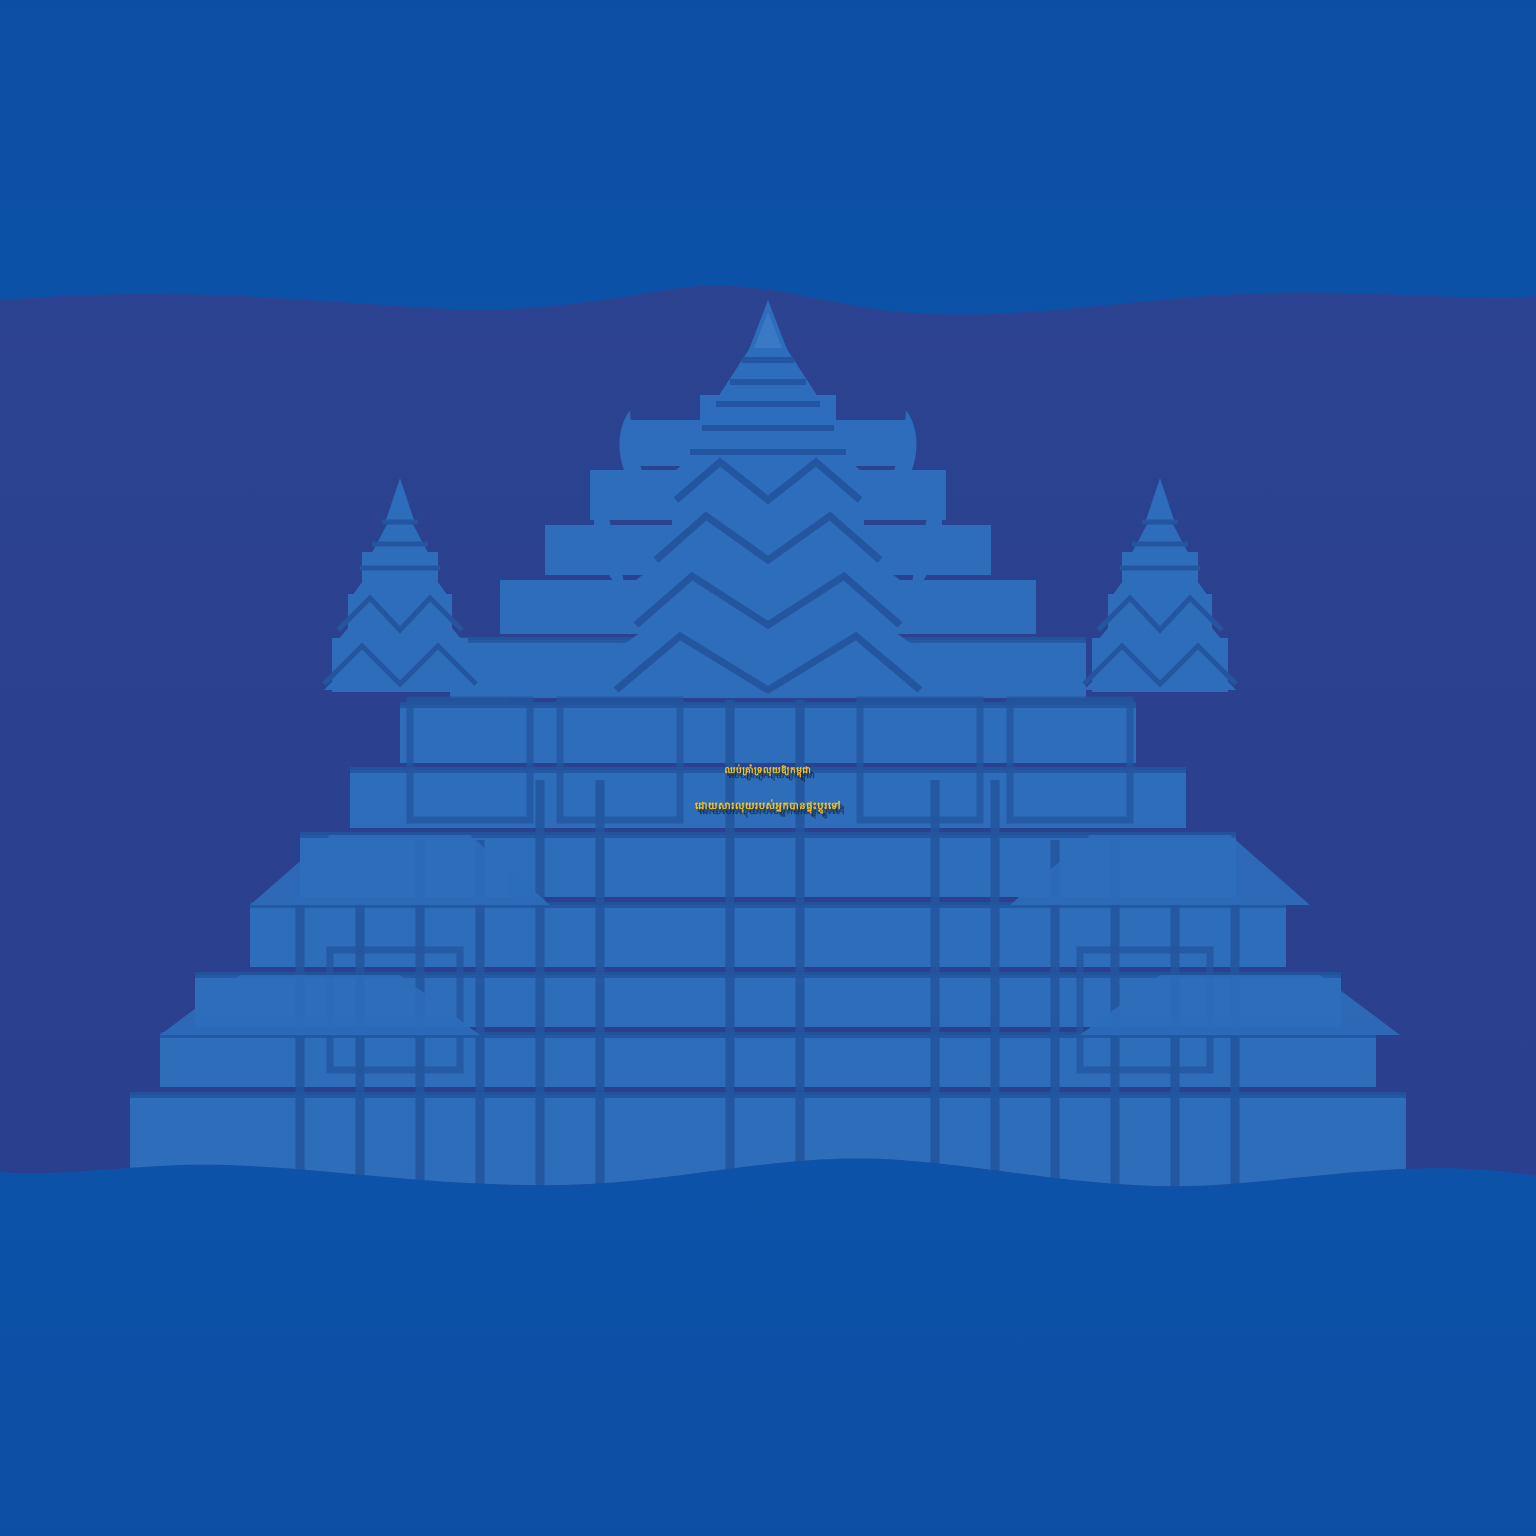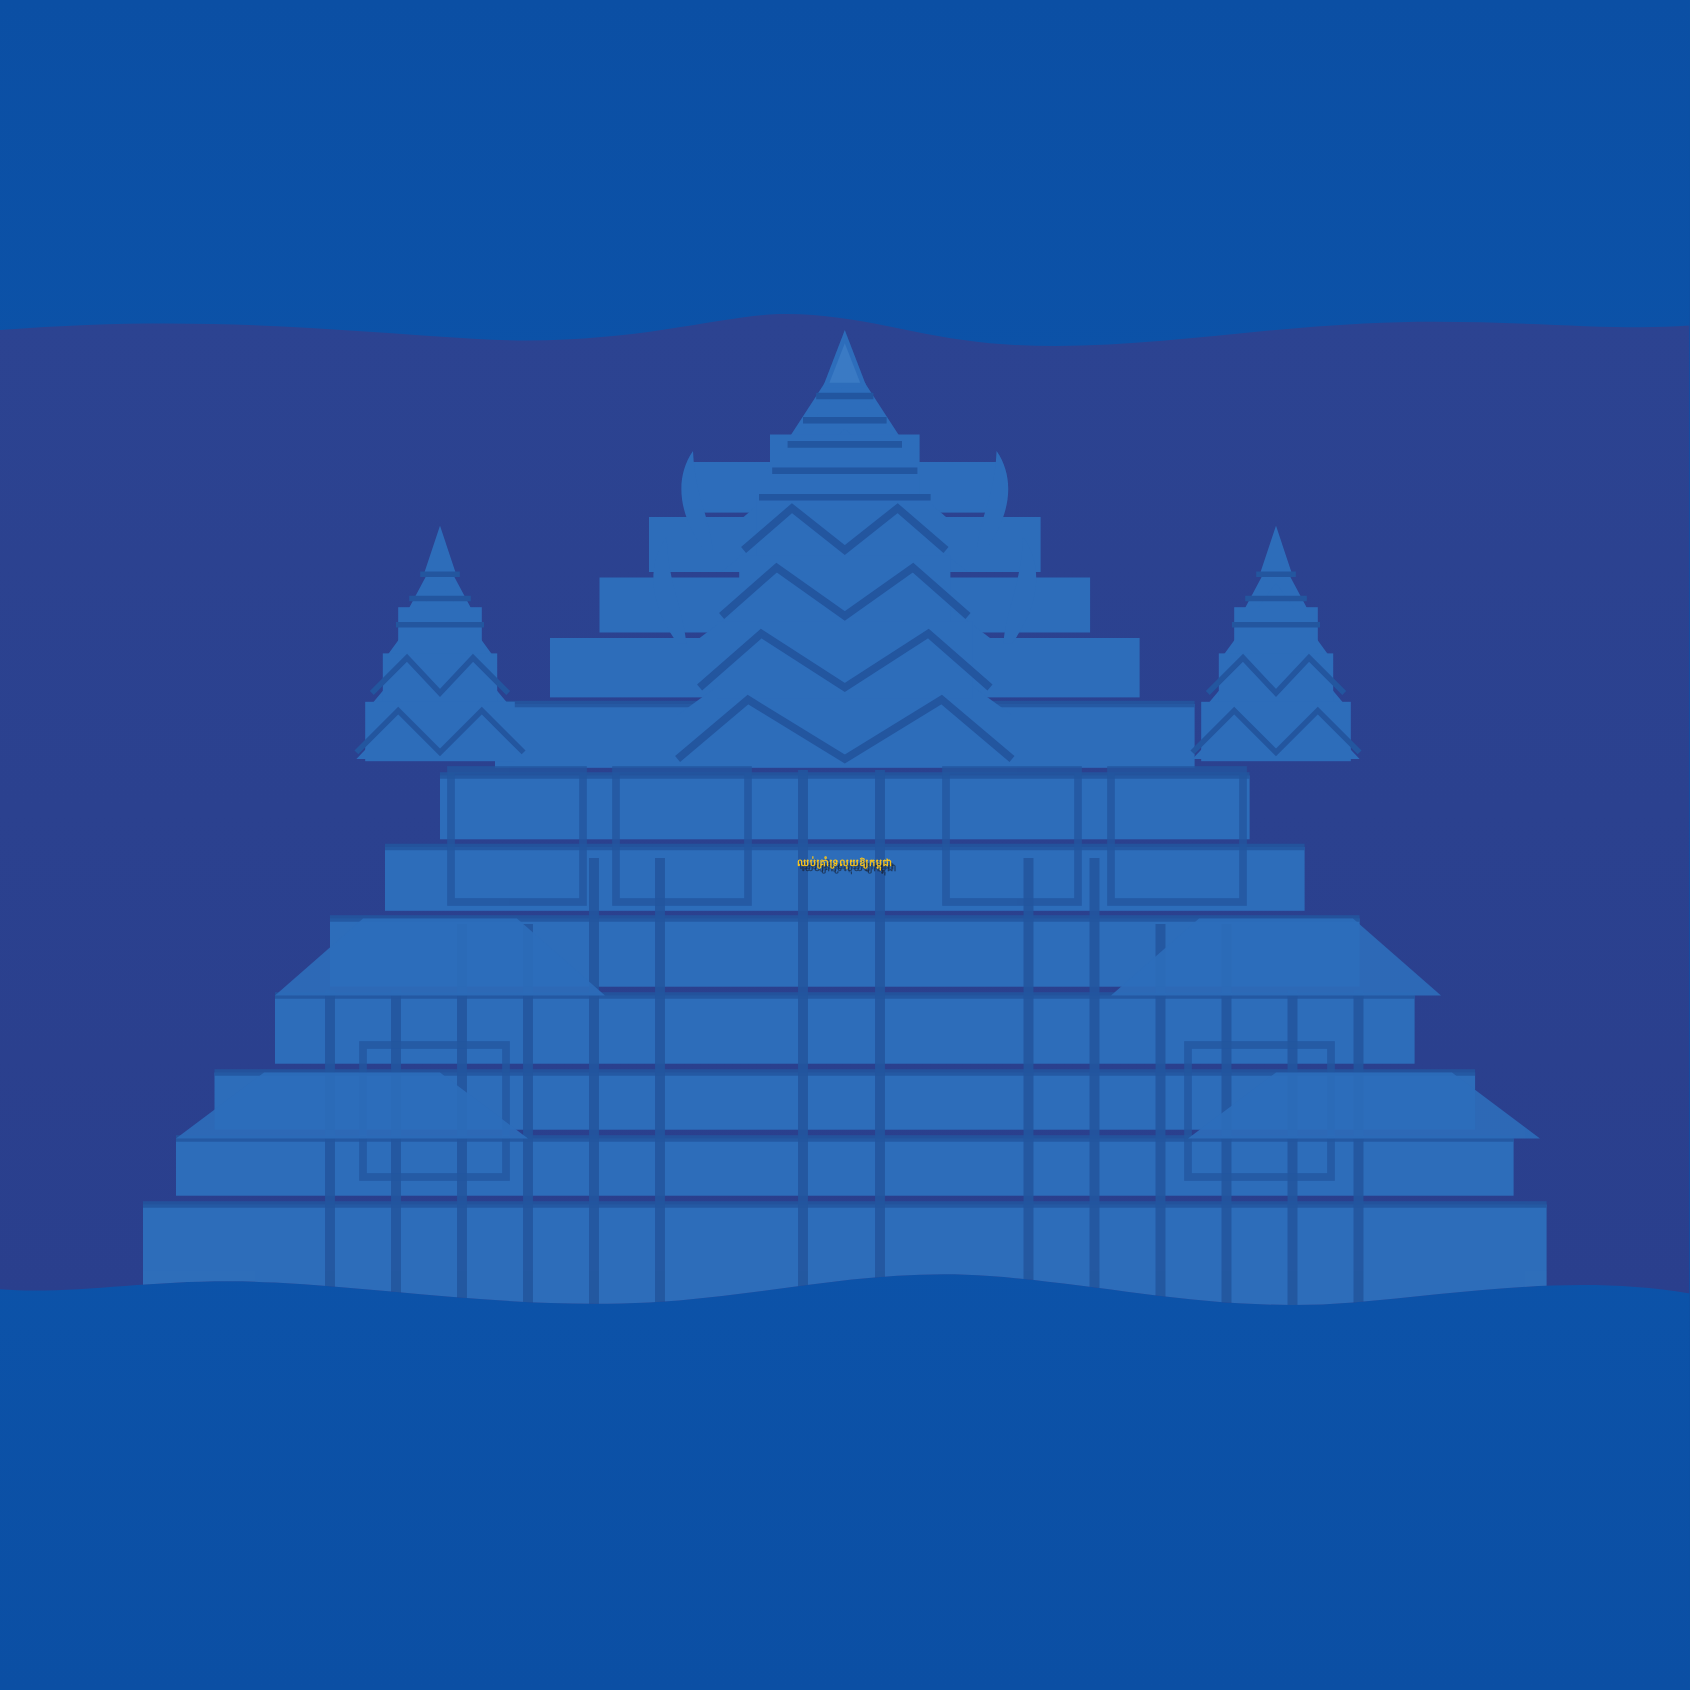--- a/index.html
+++ b/index.html
@@ -267,15 +267,16 @@
           <polygon points="1080,1035 1160,975 1320,975 1400,1035"></polygon>
         </g>
 
       </g>
 
     </svg>
   </div>
 
   <div id="text-block">
     <span id="line-1" class="khmer-line" style="font-size: 9px;">ឈប់គ្រាំទ្រលុយឱ្យកម្ពុជា</span>
+    <span id="line-2" class="khmer-line" style="font-size: 10px;">ដោយសារលុយរបស់អ្នកបានផ្ទុះប្ដូរទៅ</span>
   </div>
 
 </div>
 
 </body></html>

